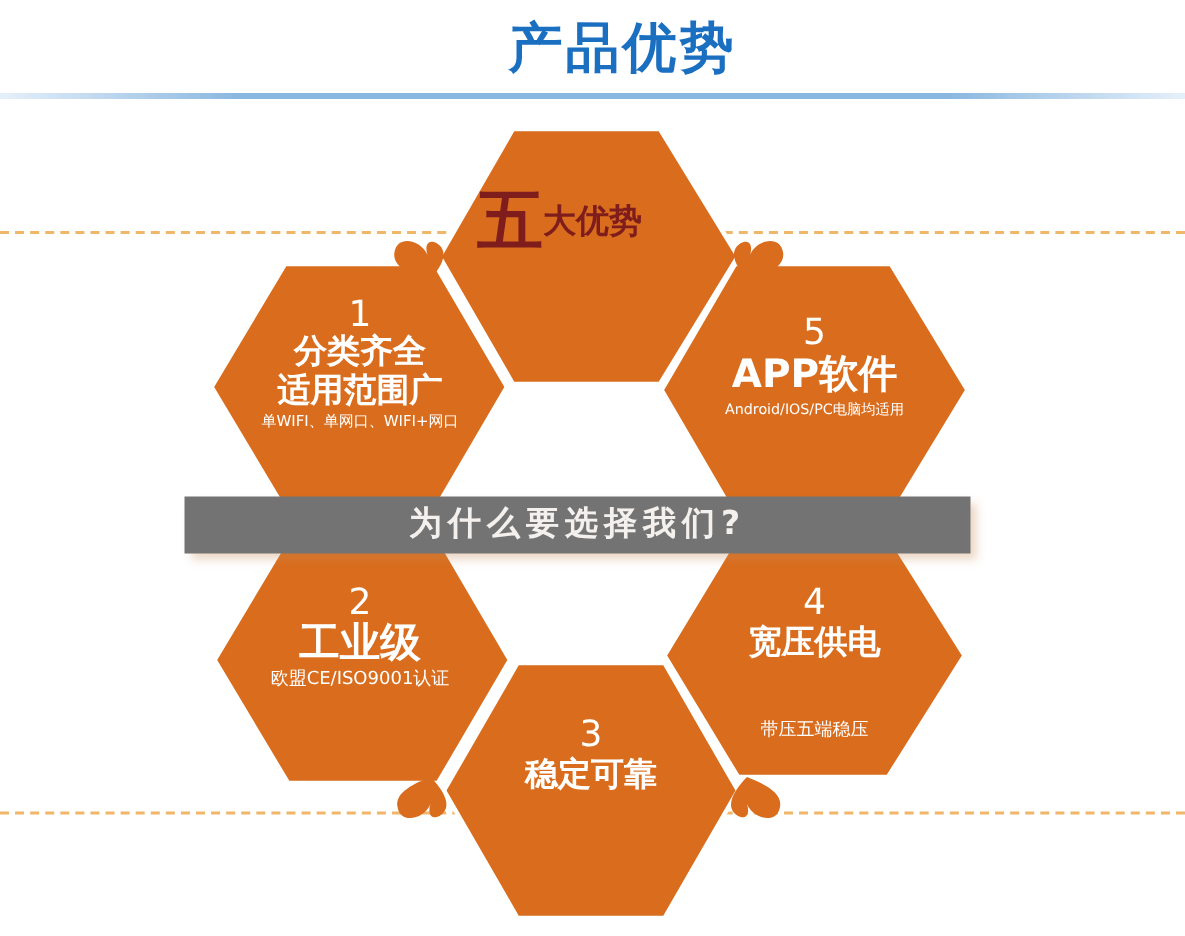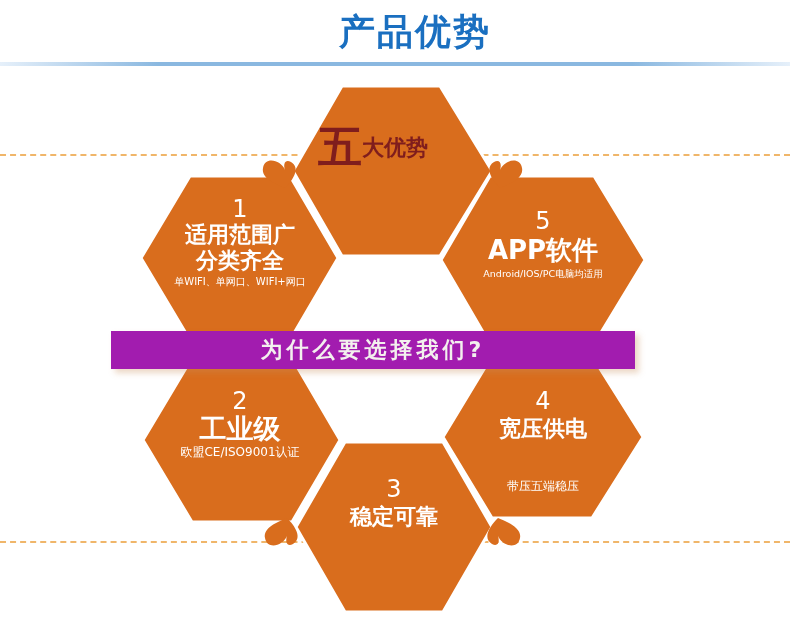--- a/index.html
+++ b/index.html
@@ -8,22 +8,22 @@
   .title { position: absolute; left: 0; top: 8px; width: 790px; text-align: center;
            font-size: 36px; font-weight: bold; color: #1a6fc0; letter-spacing: 2px; padding-left: 20px; }
   .title-rule { position: absolute; left: 0; top: 62px; width: 790px; height: 4px;
                 background: linear-gradient(to right, #e6f0fa 0%, #8ab8e0 20%, #8ab8e0 80%, #e6f0fa 100%); }
   .dash { position: absolute; left: 0; width: 790px; height: 0; border-top: 2px dashed #f0b66a; }
   svg.hexes { position: absolute; left: 0; top: 0; }
   .hex-text { position: absolute; text-align: center; color: #ffffff; }
   .hex-num { font-size: 24px; line-height: 26px; font-family: "DejaVu Sans", sans-serif; }
   .hex-title { font-size: 22px; font-weight: bold; line-height: 26px; }
   .hex-sub { font-size: 11px; line-height: 16px; white-space: nowrap; }
-  .banner { position: absolute; left: 111px; top: 331px; width: 524px; height: 38px;
-            background: #a21caf; box-shadow: 4px 4px 6px rgba(200,140,90,0.35); }
+  .banner { position: absolute; left: 123px; top: 331px; width: 524px; height: 38px;
+            background: #737373; box-shadow: 4px 4px 6px rgba(200,140,90,0.35); }
   .banner-text { position: absolute; left: 0; top: 0; width: 100%; height: 100%;
                  line-height: 38px; text-align: center; color: #f3f0ee; font-size: 22px;
                  font-weight: bold; letter-spacing: 4px; }
   .center-title { position: absolute; left: 318px; top: 118px; width: 160px; color: #7f1d1d; white-space: nowrap; }
   .big-char { font-size: 44px; font-weight: bold; font-family: "DejaVu Serif", serif; vertical-align: middle; }
   .small-chars { font-size: 22px; font-weight: bold; vertical-align: middle; }
 </style>
 </head>
 <body>
 
@@ -56,22 +56,22 @@
     <path d="M498,536 c4,10 20,14 22,2 c2,-10 -12,-16 -22,-20 c-8,8 -16,20 -6,26 c6,3 8,-2 6,-8 z"></path>
   </g>
 </svg>
 
 <div class="center-title">
   <span class="big-char">五</span><span class="small-chars">大优势</span>
 </div>
 
 <div class="hex-text" style="left:150px; top:196px; width:180px;">
   <div class="hex-num">1</div>
+  <div class="hex-title">分类齐全</div>
   <div class="hex-title">适用范围广</div>
-  <div class="hex-title">分类齐全</div>
   <div class="hex-sub" style="font-size:10px;">单WIFI、单网口、WIFI+网口</div>
 </div>
 
 <div class="hex-text" style="left:453px; top:208px; width:180px;">
   <div class="hex-num">5</div>
   <div class="hex-title" style="font-size:26px; line-height:32px;">APP软件</div>
   <div class="hex-sub" style="font-size:9.5px;">Android/IOS/PC电脑均适用</div>
 </div>
 
 <div class="hex-text" style="left:150px; top:388px; width:180px;">

